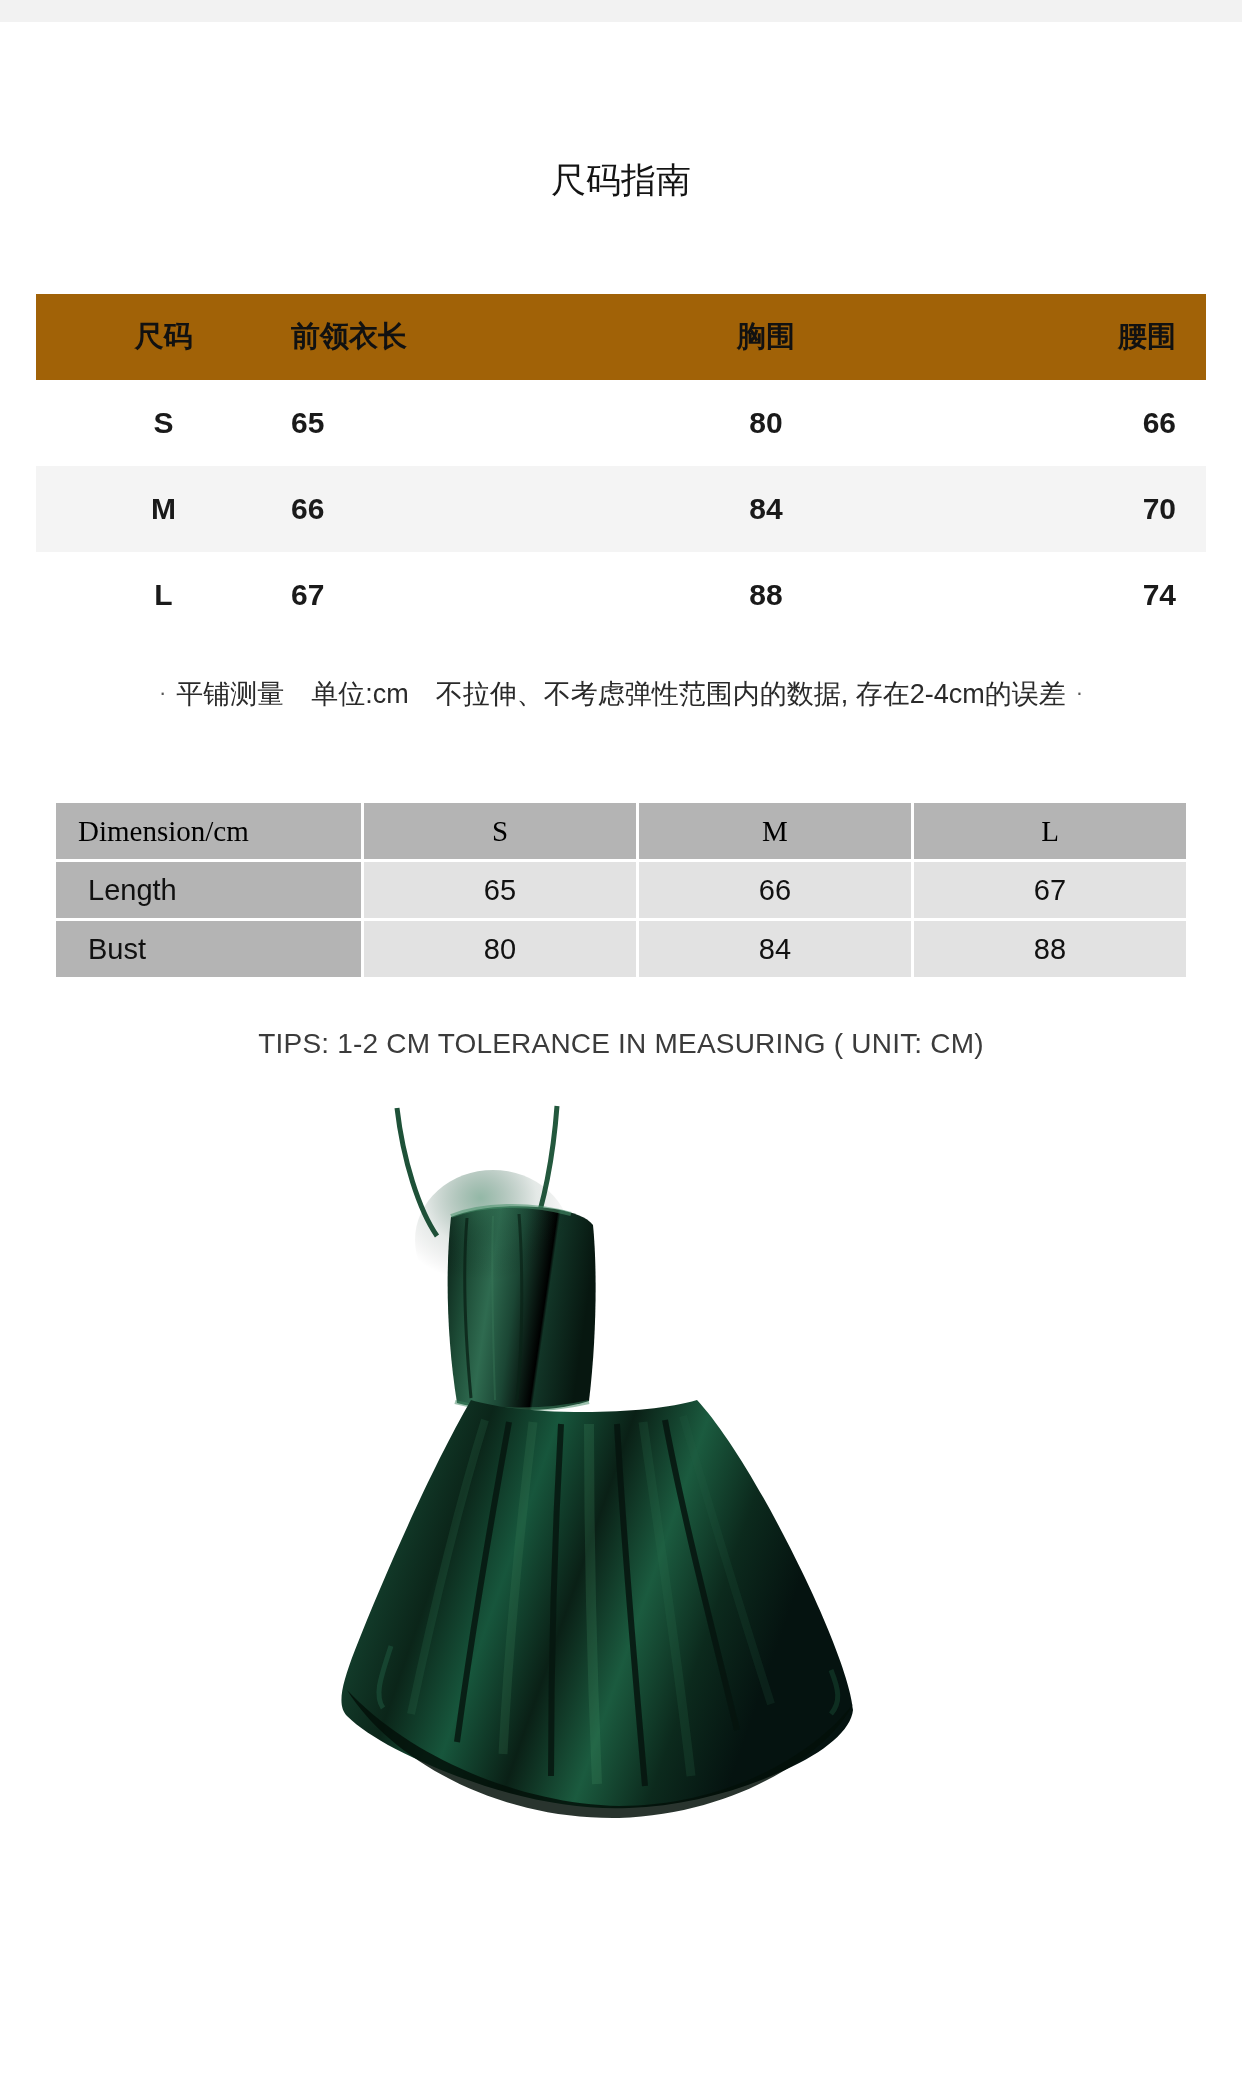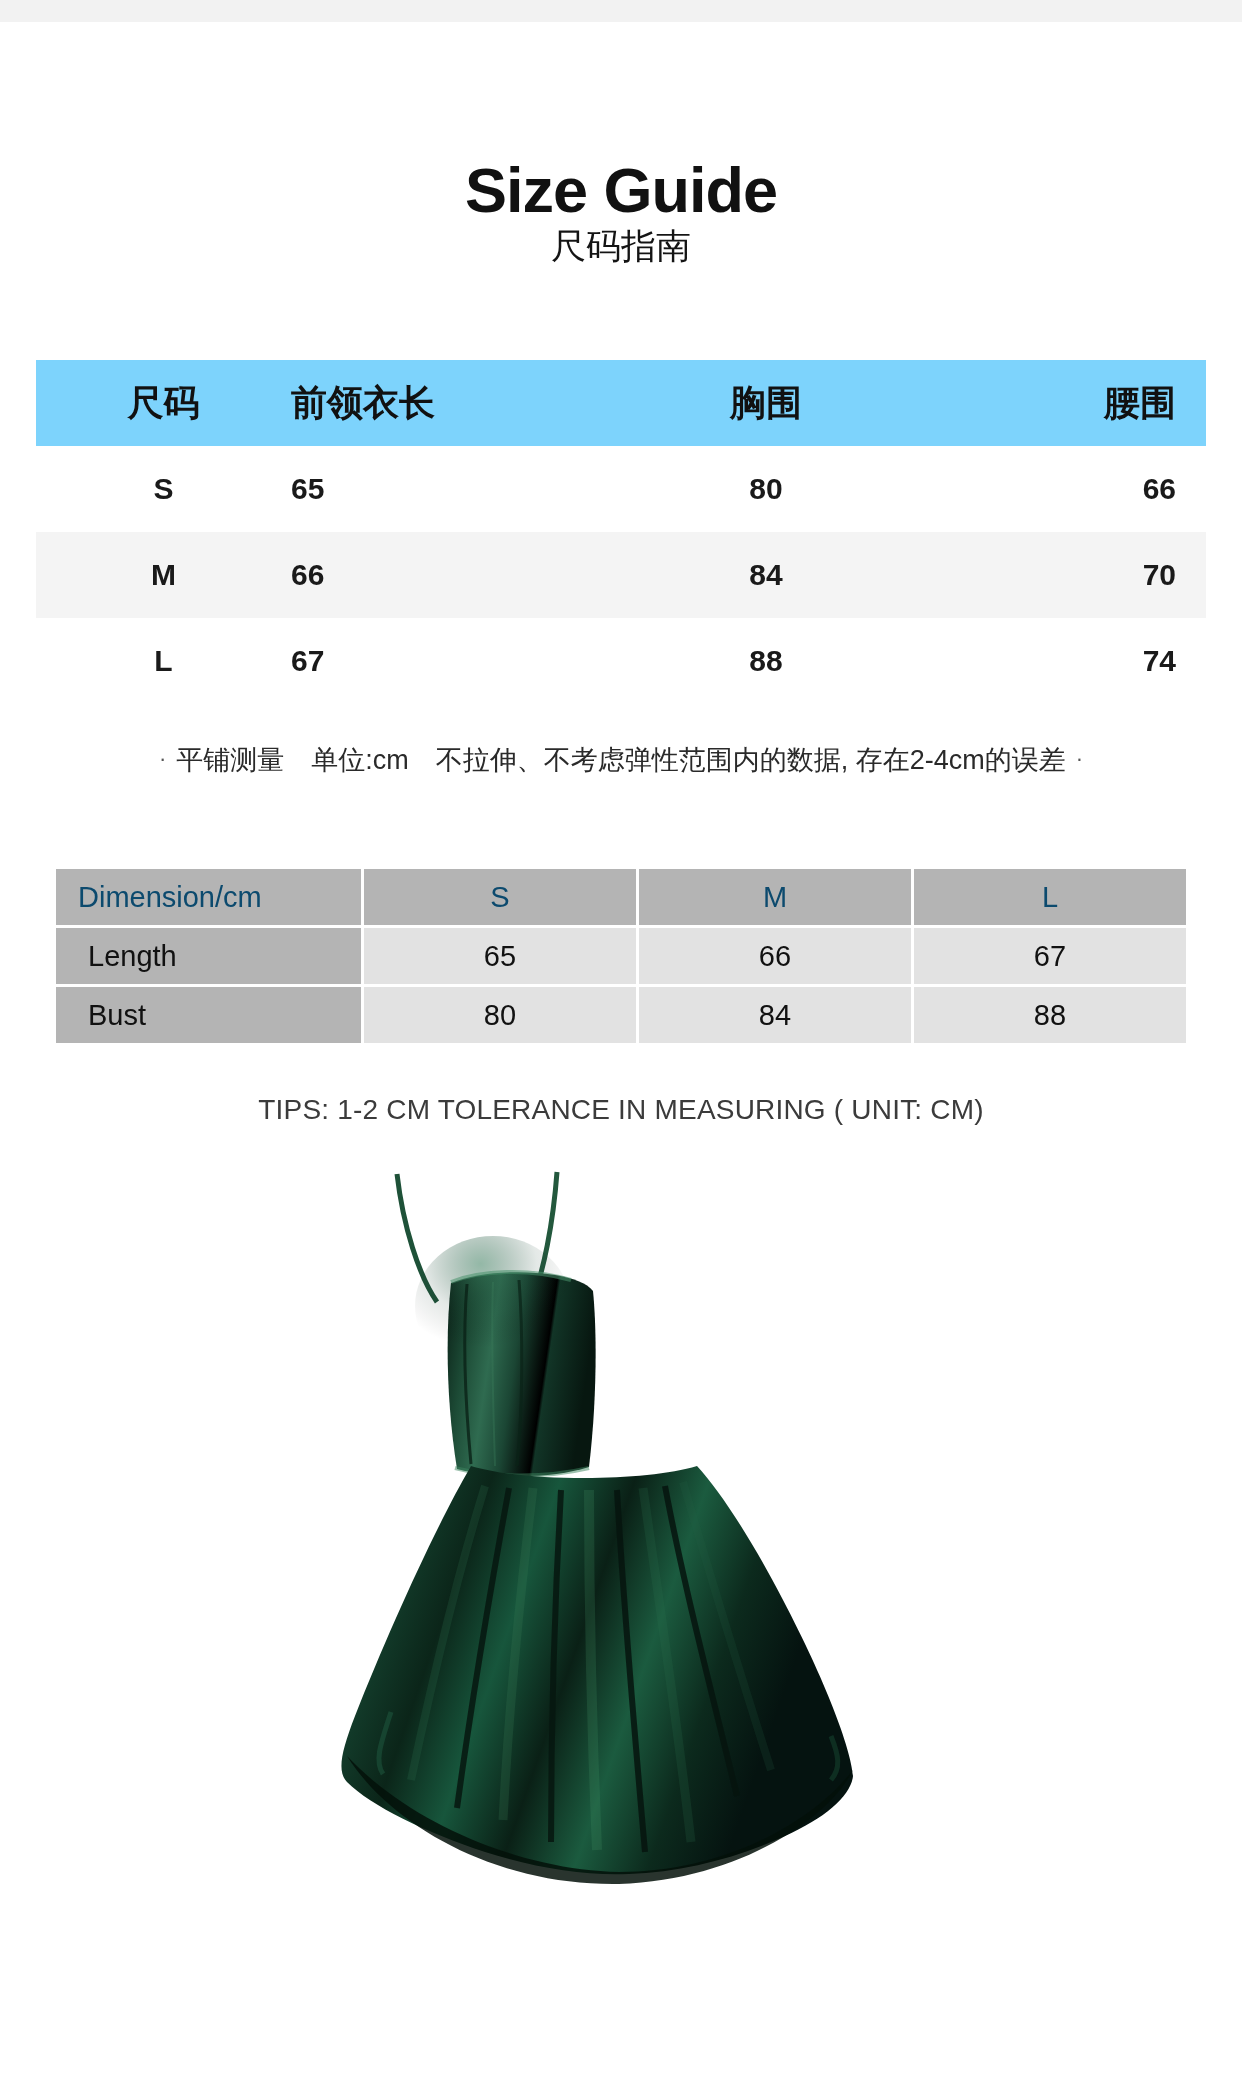--- a/index.html
+++ b/index.html
@@ -54,23 +54,23 @@
   }
   .table-cn th,
   .table-cn td {
     font-size: 30px;
     font-weight: 700;
     height: 86px;
     vertical-align: middle;
     padding: 0;
   }
   .table-cn thead th {
-    background: #7dd3fc;
+    background: #a16207;
     color: #111;
-    font-size: 36px;
+    font-size: 29px;
   }
   .table-cn tbody tr:nth-child(odd) td {
     background: #ffffff;
   }
   .table-cn tbody tr:nth-child(even) td {
     background: #f4f4f4;
   }
   .table-cn .c0 { width: 255px; text-align: center; }
   .table-cn .c1 { width: 330px; text-align: left; }
   .table-cn .c2 { width: 290px; text-align: center; }
@@ -102,21 +102,22 @@
   }
   .table-en td, .table-en th {
     height: 56px;
     font-size: 29px;
     font-weight: 400;
     vertical-align: middle;
     padding: 0;
   }
   .table-en .hdr {
     background: #b4b4b4;
-    color: #0c4a6e;
+    color: #000000;
+    font-family: Liberation Serif, serif;
   }
   .table-en .rowlabel {
     background: #b4b4b4;
     color: #111;
     text-align: left;
     padding-left: 32px;
     font-size: 29px;
   }
   .table-en .cell {
     background: #e2e2e2;
@@ -152,21 +153,20 @@
   }
 </style>
 </head>
 <body>
 
 <div class="page">
 
   <div class="top-strip"></div>
 
   <div class="title-block">
-    <div class="title-main">Size Guide</div>
     <div class="title-sub">尺码指南</div>
   </div>
 
   <table class="table-cn">
     <thead>
       <tr>
         <th class="c0">尺码</th>
         <th class="c1">前领衣长</th>
         <th class="c2">胸围</th>
         <th class="c3">腰围</th>

